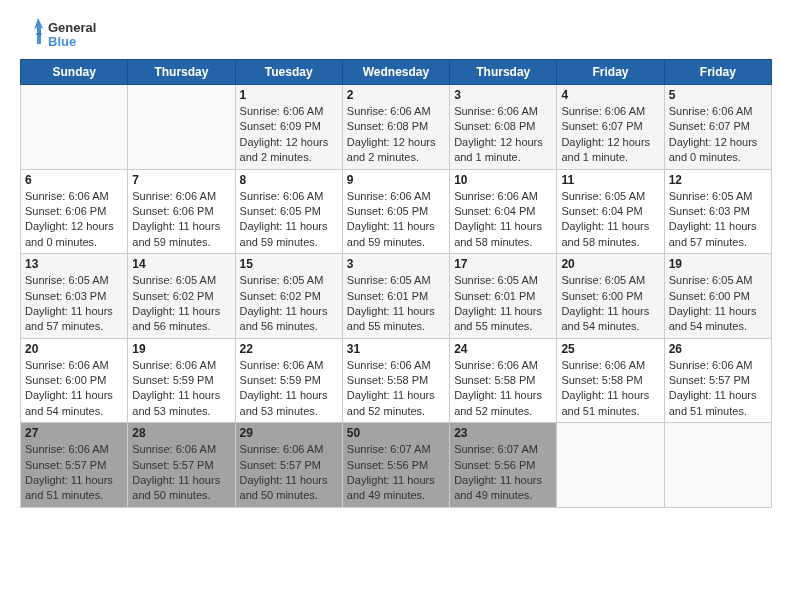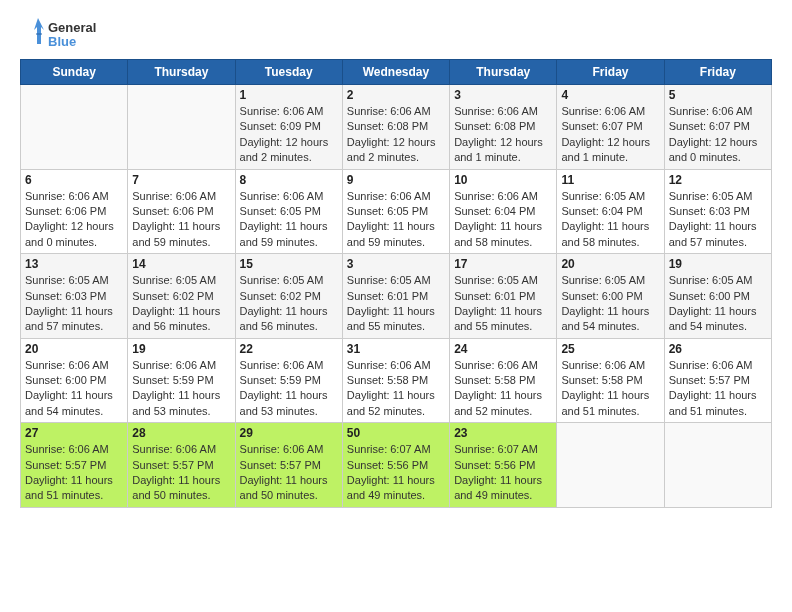--- a/index.html
+++ b/index.html
@@ -80,21 +80,21 @@
     .day-info {
       font-size: 11px;
       color: #333;
       line-height: 1.4;
     }
     .empty-cell {
       background: #f9f9f9 !important;
     }
     
     .calendar tbody tr:last-child td {
-      background: #bef264;
+      background: #a3a3a3;
     }
   </style>
 </head>
 <body>
 
 <div class="page">
   <div class="header">
     <div class="logo">
   <svg width="90" height="36" viewBox="0 0 90 36">
     <text x="28" y="16" font-size="13" font-weight="bold" fill="#333" font-family="Arial">General</text>

